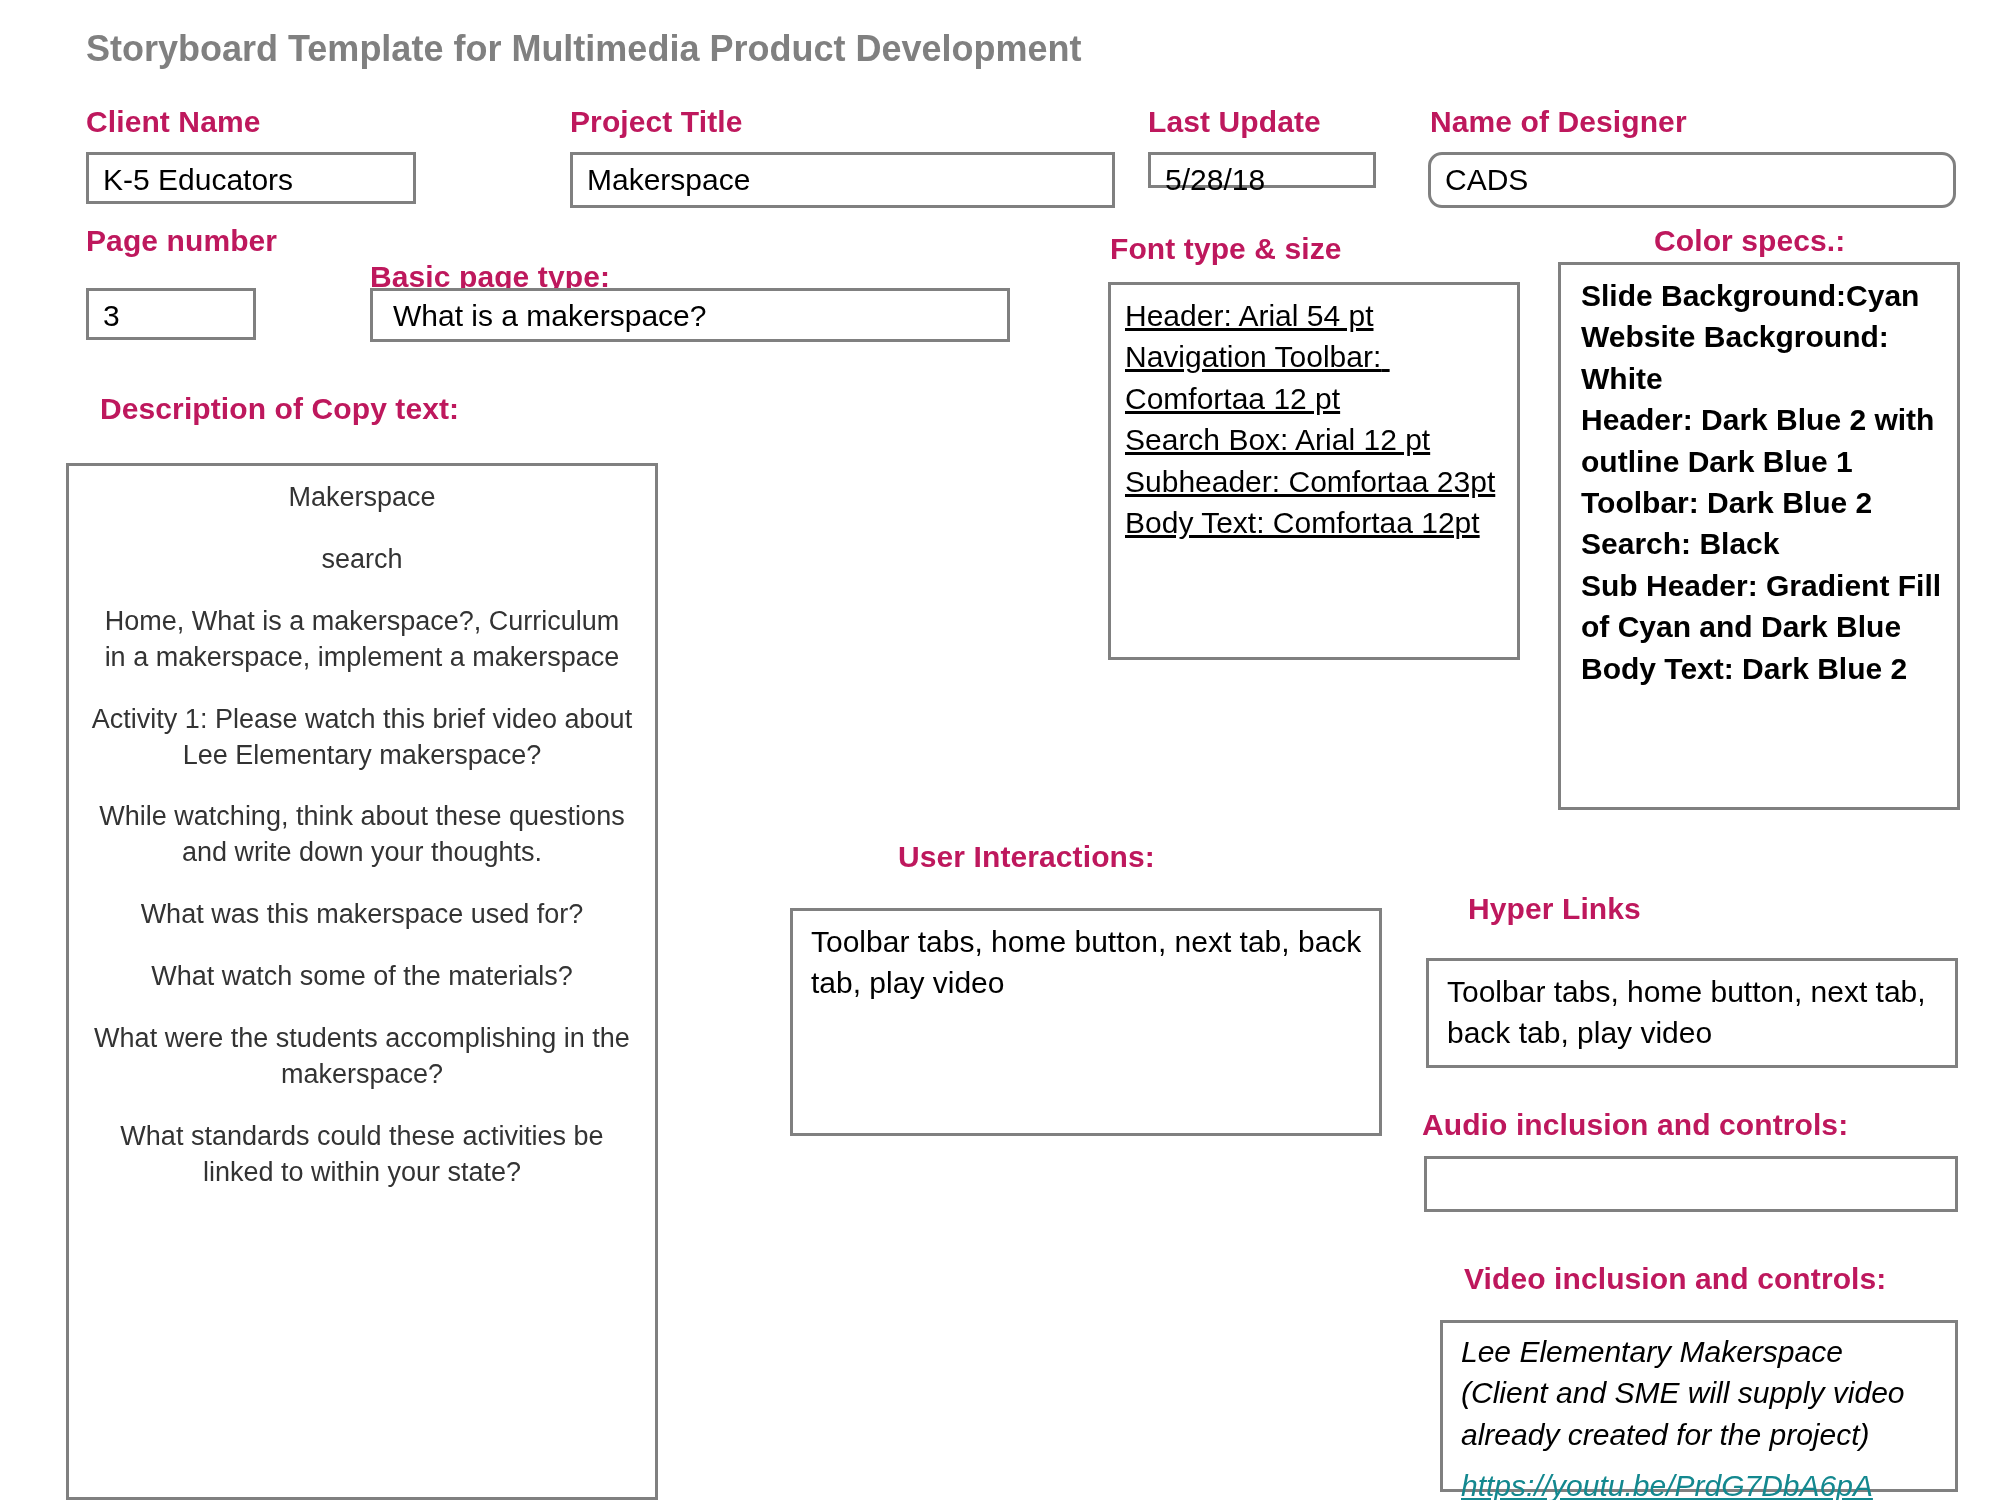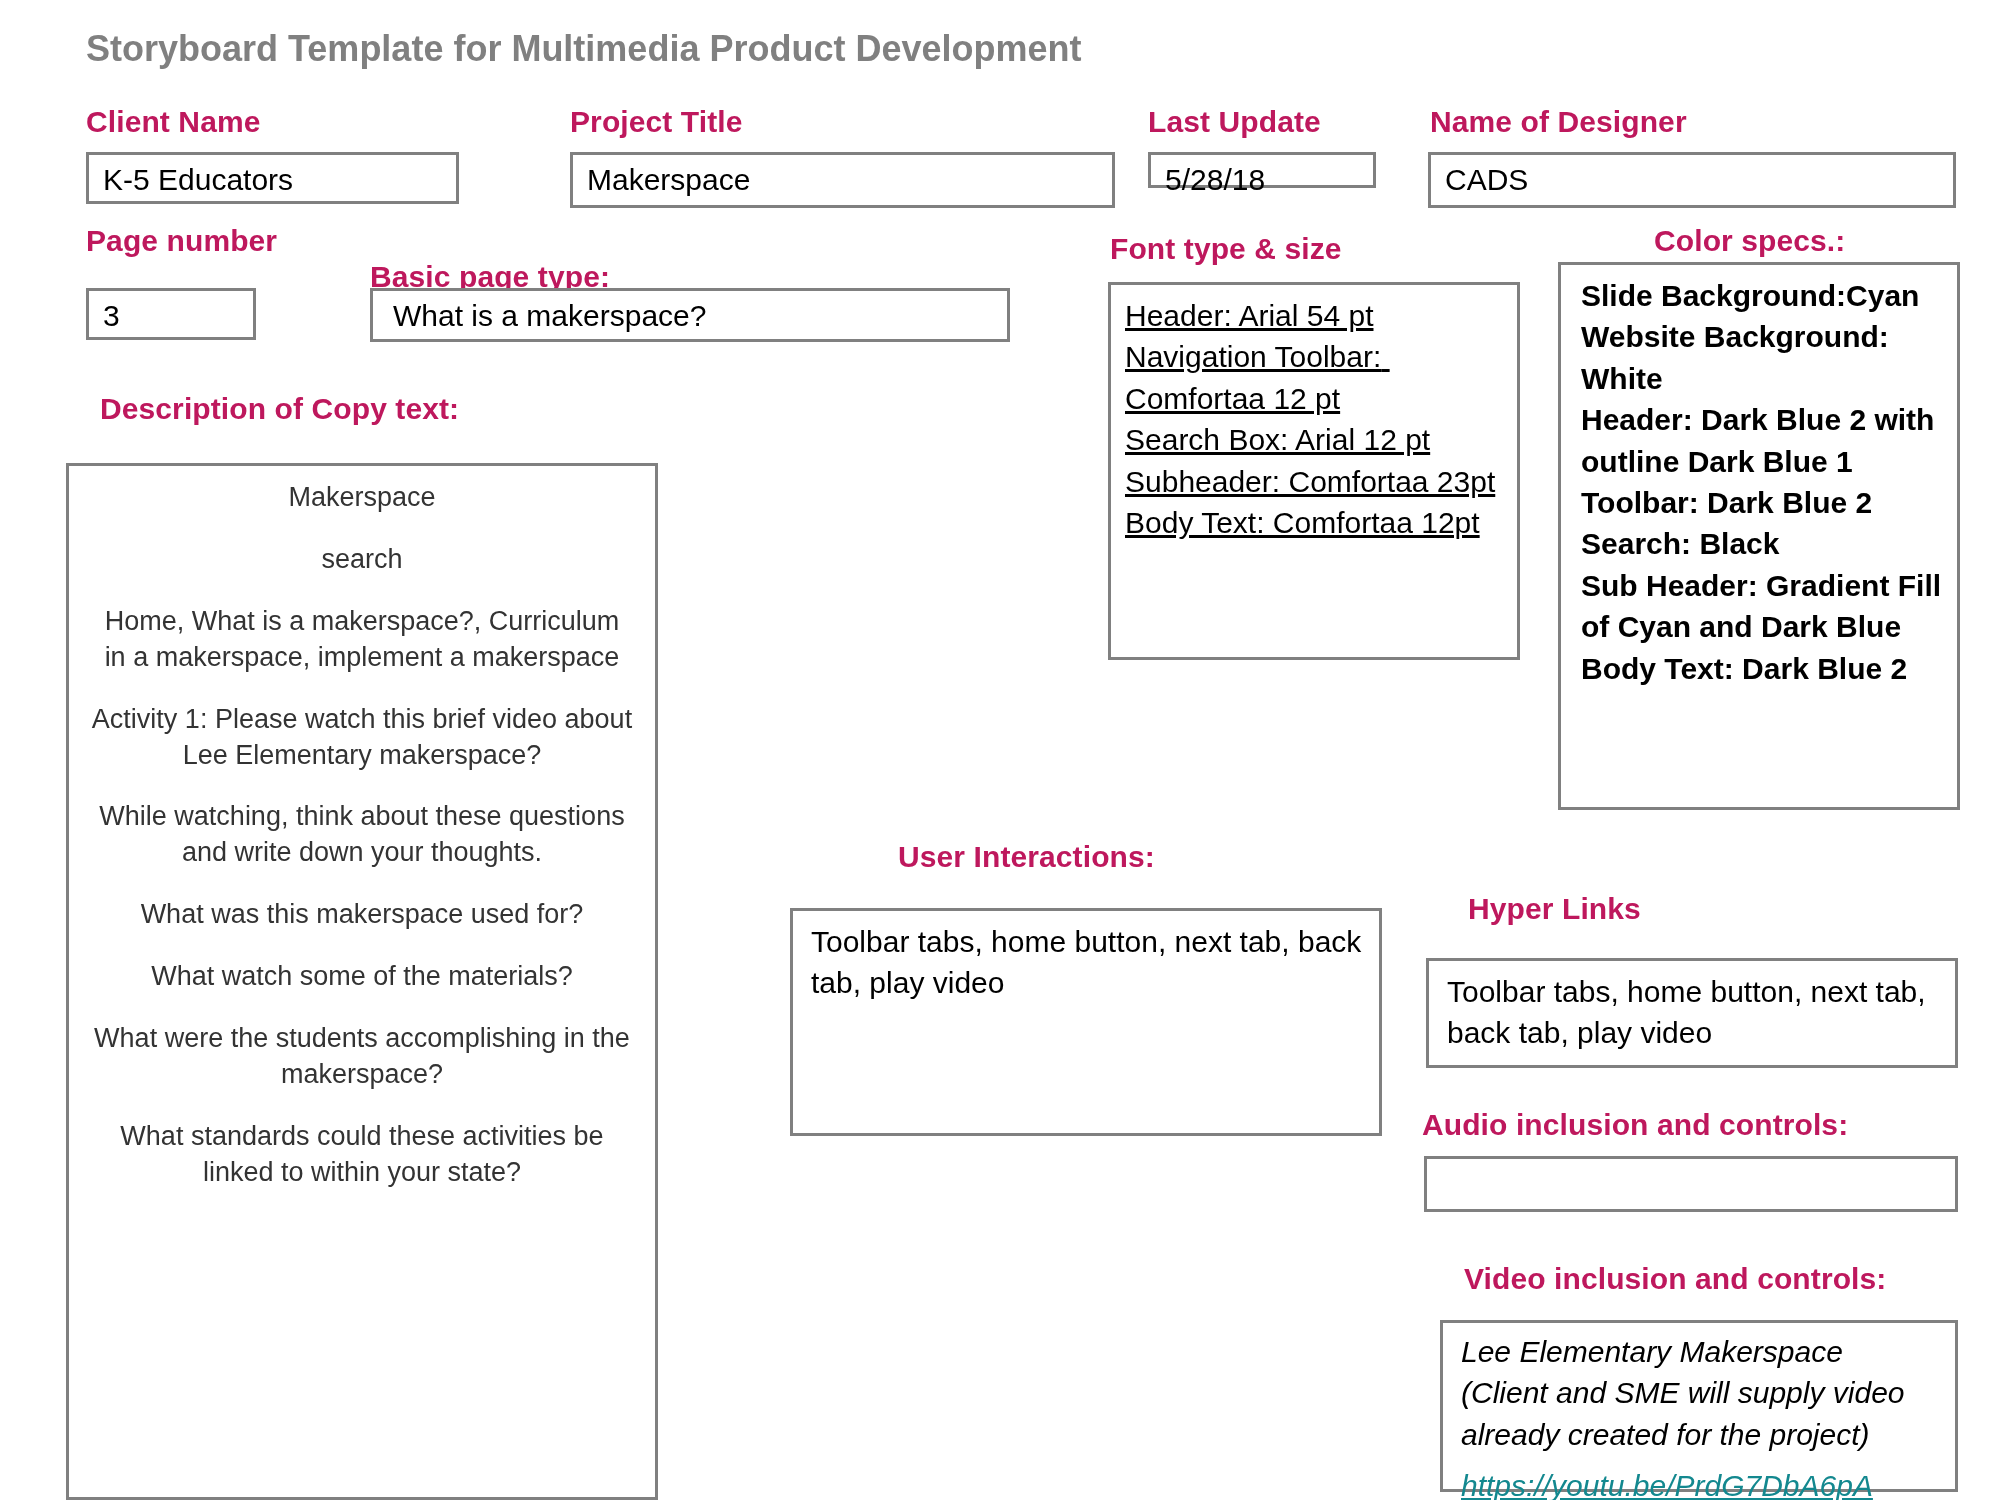--- a/index.html
+++ b/index.html
@@ -87,30 +87,30 @@
 
 <div class="page">
 
   <div class="title">Storyboard Template for Multimedia Product Development</div>
 
   <div class="label" style="left:86px; top:105px;">Client Name</div>
   <div class="label" style="left:570px; top:105px;">Project Title</div>
   <div class="label" style="left:1148px; top:105px;">Last Update</div>
   <div class="label" style="left:1430px; top:105px;">Name of Designer</div>
 
-  <div class="box" style="left:86px; top:152px; width:373px; height:52px;">
+  <div class="box" style="left:86px; top:152px; width:330px; height:52px;">
     <div class="field">K-5 Educators</div>
   </div>
   <div class="box" style="left:570px; top:152px; width:545px; height:56px;">
     <div class="field">Makerspace</div>
   </div>
   <div class="box" style="left:1148px; top:152px; width:228px; height:36px;">
     <div class="field">5/28/18</div>
   </div>
-  <div class="box" style="left:1428px; top:152px; width:528px; height:56px;">
+  <div class="box" style="left:1428px; top:152px; width:528px; height:56px;border-radius:14px;">
     <div class="field">CADS</div>
   </div>
 
   <div class="label" style="left:86px; top:224px;">Page number</div>
   <div class="label" style="left:370px; top:224px;margin-top:36px;">Basic page type:</div>
 
   <div class="box" style="left:86px; top:288px; width:170px; height:52px;">
     <div class="field">3</div>
   </div>
   <div class="box" style="left:370px; top:288px; width:640px; height:54px;">

